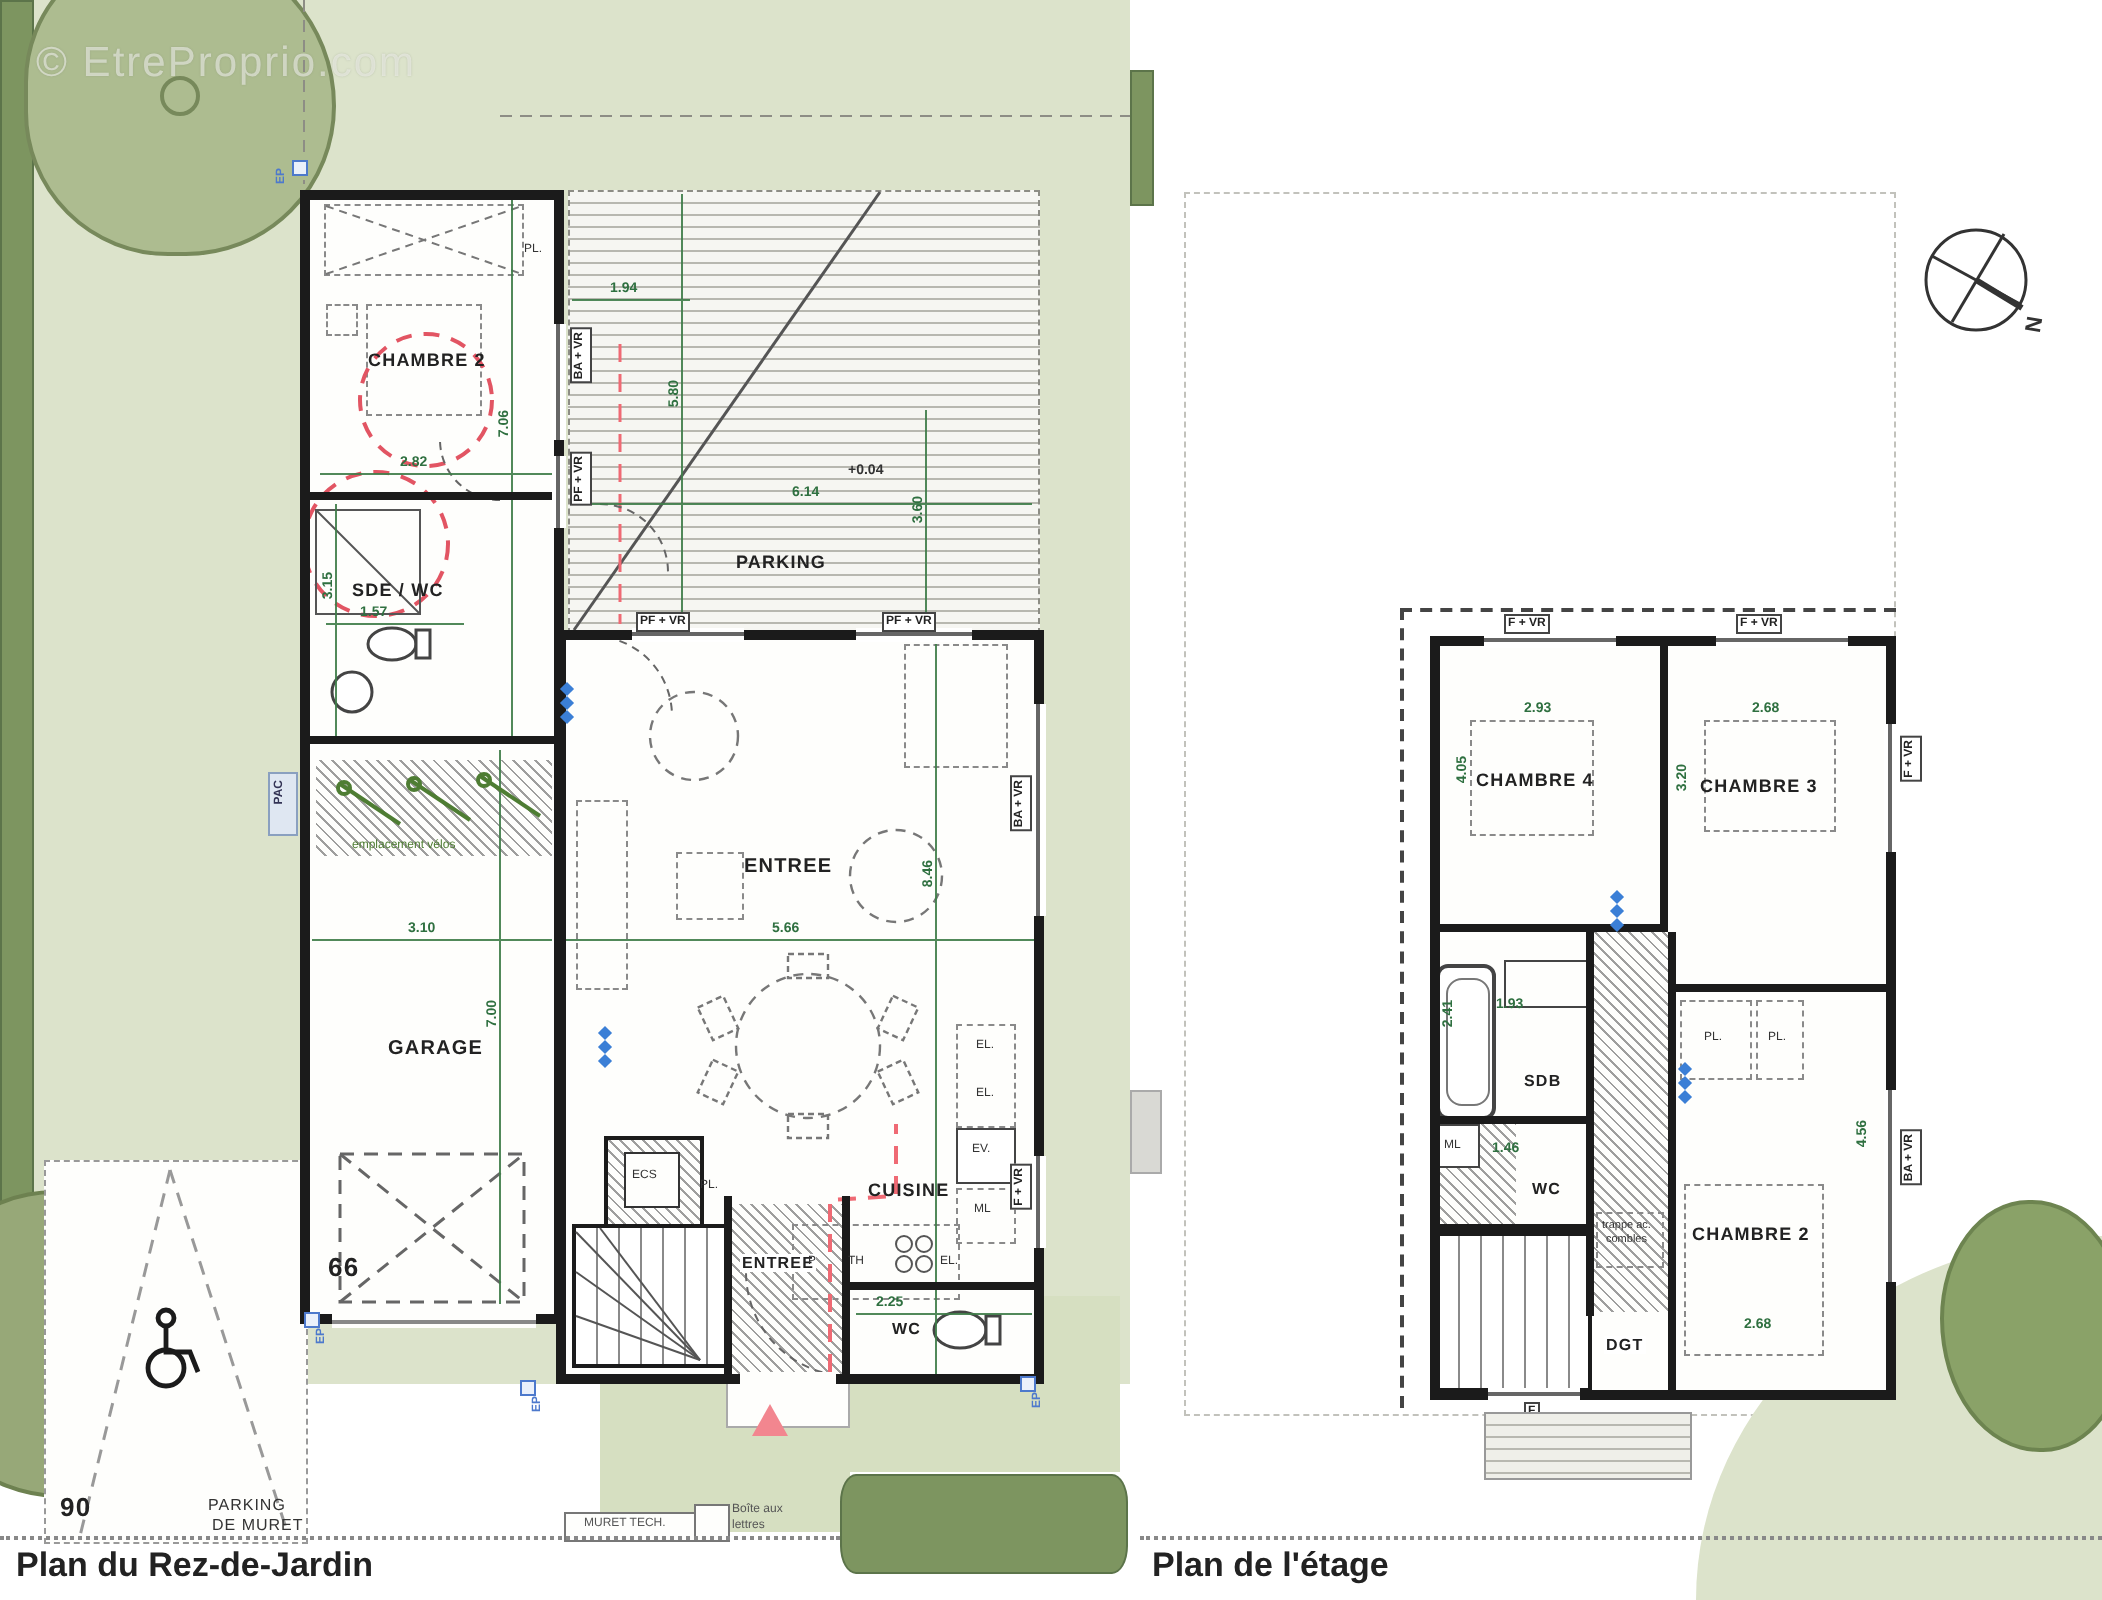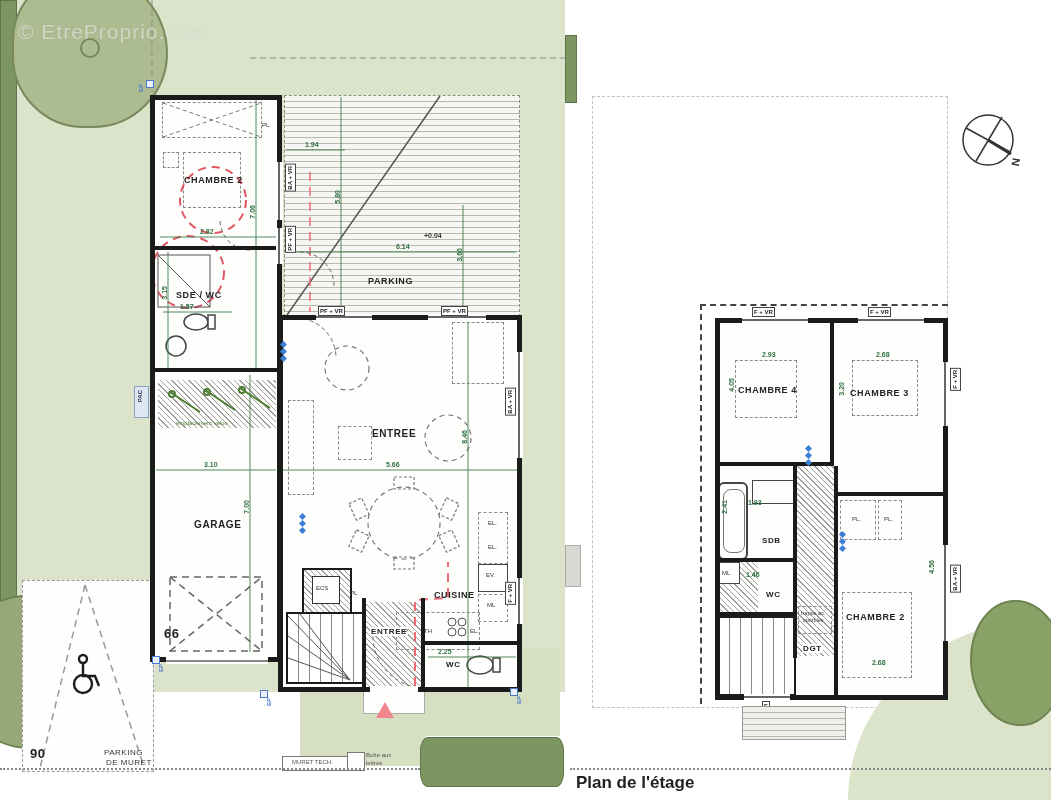--- a/index.html
+++ b/index.html
@@ -363,21 +363,21 @@
       <span></span>
     </div>
 
   <div class="abs" style="left:742px;top:706px;width:104px;height:34px;border:1px solid #999;box-sizing:border-box;background:repeating-linear-gradient(180deg,#efefe9 0 5px,#b8b8b0 5px 6px);"></div>
 
   <div class="room-lbl" style="left:738px;top:385px;">CHAMBRE 4</div>
   <div class="room-lbl" style="left:850px;top:388px;">CHAMBRE 3</div>
   <div class="room-lbl" style="left:846px;top:612px;">CHAMBRE 2</div>
   <div class="room-lbl" style="left:762px;top:536px;font-size:8px;">SDB</div>
   <div class="room-lbl" style="left:766px;top:590px;font-size:8px;">WC</div>
-  <div class="room-lbl" style="left:802px;top:644px;font-size:8px;background:#fff;padding:0 1px;">DGT</div>
+  <div class="room-lbl" style="left:802px;top:668px;font-size:8px;background:#fff;padding:0 1px;">DGT</div>
   <div class="sm-lbl" style="left:722px;top:570px;">ML</div>
   <div class="sm-lbl" style="left:852px;top:516px;">PL.</div>
   <div class="sm-lbl" style="left:884px;top:516px;">PL.</div>
   <div class="sm-lbl" style="left:801px;top:610px;font-weight:normal;font-size:5.5px;">trappe ac.</div>
   <div class="sm-lbl" style="left:803px;top:617px;font-weight:normal;font-size:5.5px;">combles</div>
 
   <div class="dim" style="left:762px;top:351px;">2.93</div>
   <div class="dim vdim" style="left:728px;top:378px;">4.05</div>
   <div class="dim" style="left:876px;top:351px;">2.68</div>
   <div class="dim vdim" style="left:838px;top:382px;">3.20</div>
@@ -385,16 +385,17 @@
   <div class="dim vdim" style="left:721px;top:500px;">2.41</div>
   <div class="dim" style="left:746px;top:571px;">1.46</div>
   <div class="dim" style="left:872px;top:659px;">2.68</div>
   <div class="dim vdim" style="left:928px;top:560px;">4.56</div>
 
   <div class="abs" style="left:1012px;top:156px;font-size:11px;font-weight:bold;color:#333;transform:rotate(100deg);">N</div>
 
   <div class="abs" style="left:18px;top:20px;font-size:21px;letter-spacing:1px;color:rgba(250,250,245,.55);text-shadow:0 0 1px rgba(120,130,110,.35);">© EtreProprio.com</div>
 
   <div class="dotline" style="left:0;top:768px;width:420px;"></div>
+  <div class="title" style="left:8px;top:773px;">Plan du Rez-de-Jardin</div>
   <div class="dotline" style="left:570px;top:768px;width:481px;"></div>
   <div class="title" style="left:576px;top:773px;">Plan de l'étage</div>
 
 </div>
 
 </body></html>

